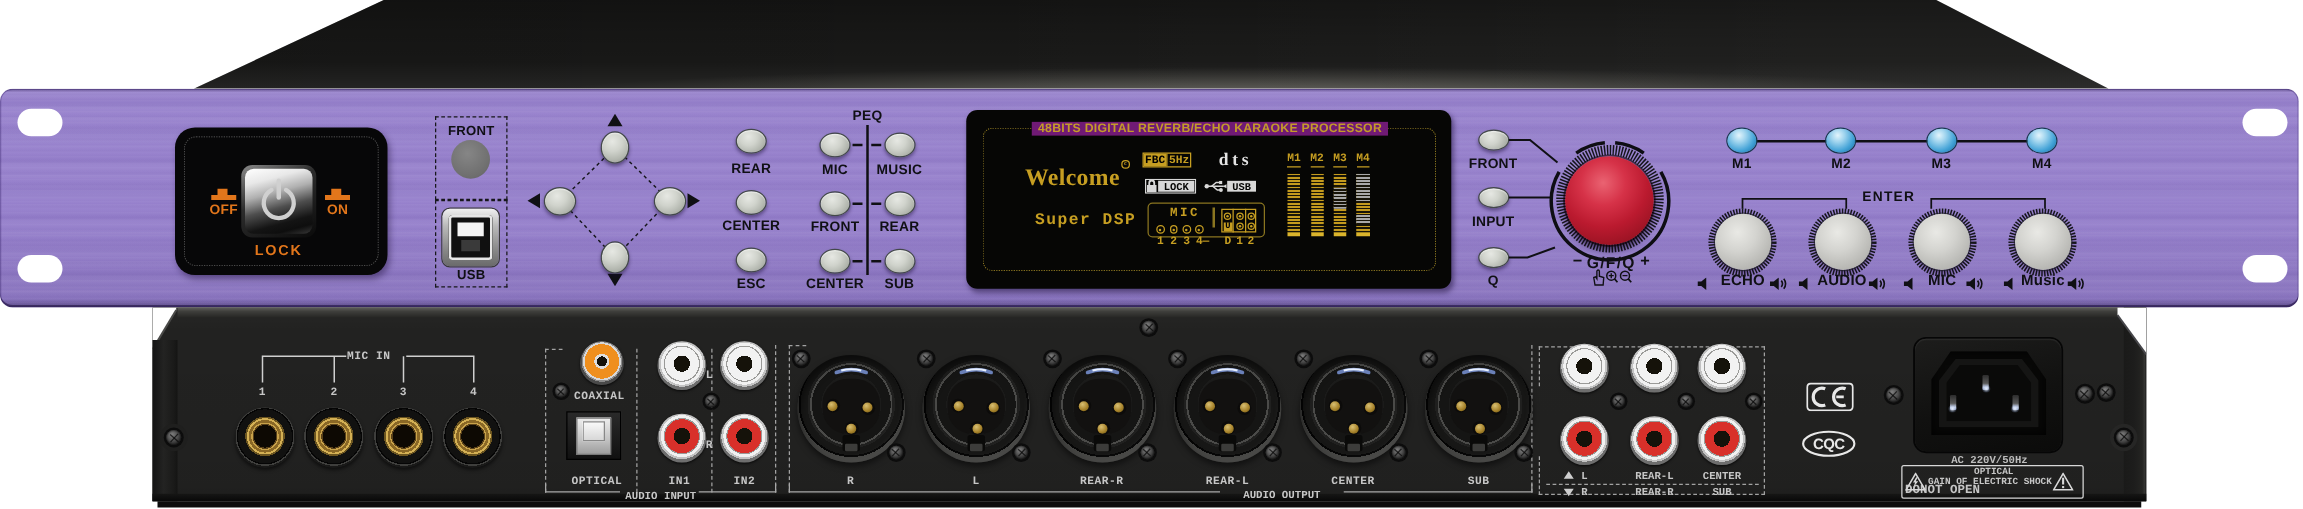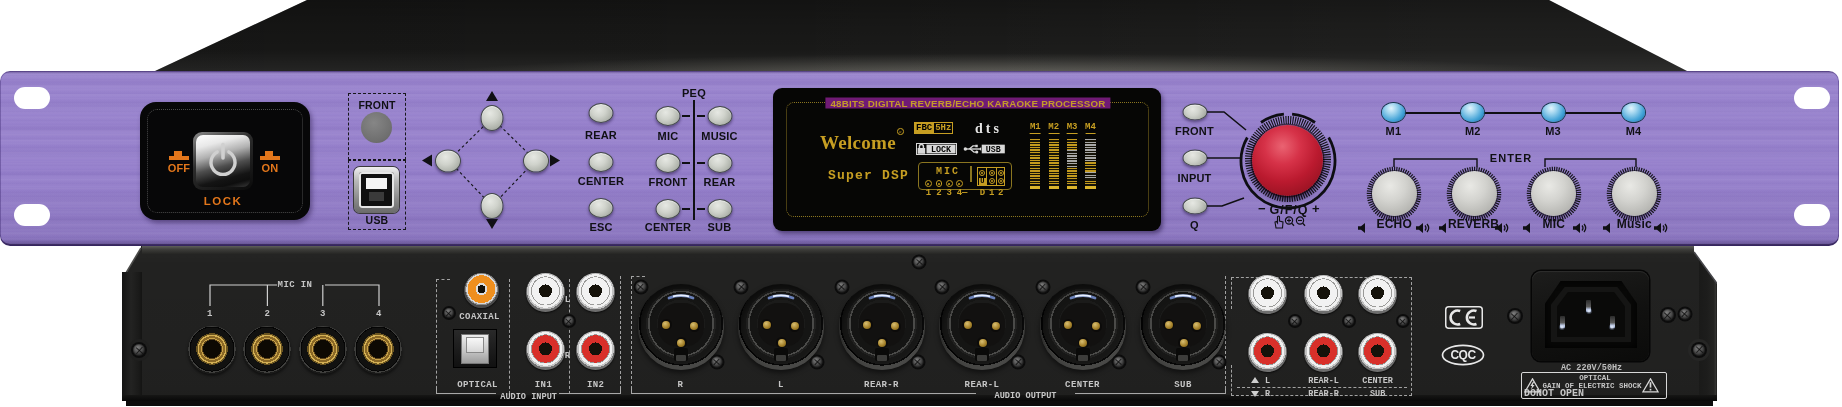--- a/index.html
+++ b/index.html
@@ -221,21 +221,21 @@
 <div class="ab" style="left:1451.9px;top:171.1px;width:45px;height:45px;border-radius:50%;background:radial-gradient(circle at 40% 33%,#e9e9e5 0%,#d3d3cf 38%,#b8b8b4 72%,#9c9c98 100%);box-shadow:0 0 0 1px rgba(30,30,40,0.7), 0 2px 3px rgba(30,10,50,0.35);"></div>
 <svg class="ab" style="left:1525.8px;top:165.6px;" width="56" height="56" viewBox="0 0 56 56">
     <circle cx="28" cy="28" r="24.5" fill="none" stroke="#15151a" stroke-width="5.5" stroke-dasharray="1.15 1.1"></circle>
   </svg>
 <div class="ab" style="left:1531.3px;top:171.1px;width:45px;height:45px;border-radius:50%;background:radial-gradient(circle at 40% 33%,#e9e9e5 0%,#d3d3cf 38%,#b8b8b4 72%,#9c9c98 100%);box-shadow:0 0 0 1px rgba(30,30,40,0.7), 0 2px 3px rgba(30,10,50,0.35);"></div>
 <svg class="ab" style="left:1606.3px;top:165.6px;" width="56" height="56" viewBox="0 0 56 56">
     <circle cx="28" cy="28" r="24.5" fill="none" stroke="#15151a" stroke-width="5.5" stroke-dasharray="1.15 1.1"></circle>
   </svg>
 <div class="ab" style="left:1611.8px;top:171.1px;width:45px;height:45px;border-radius:50%;background:radial-gradient(circle at 40% 33%,#e9e9e5 0%,#d3d3cf 38%,#b8b8b4 72%,#9c9c98 100%);box-shadow:0 0 0 1px rgba(30,30,40,0.7), 0 2px 3px rgba(30,10,50,0.35);"></div>
 <div class="lbl" style="left:1394.3px;top:224px;font-size:12px;">ECHO</div>
-<div class="lbl" style="left:1473.6px;top:224px;font-size:12px;">REVERB</div>
+<div class="lbl" style="left:1473.6px;top:224px;font-size:12px;">AUDIO</div>
 <div class="lbl" style="left:1553.8px;top:224px;font-size:12px;">MIC</div>
 <div class="lbl" style="left:1634.3px;top:224px;font-size:12px;">Music</div>
 <div class="ab" style="left:1358px;top:219px;"><svg width="11" height="10" viewBox="0 0 11 10">
       <path d="M0 3.2 H3 L7 0 V10 L3 6.8 H0 Z" fill="#101014"></path>
     </svg></div>
 <div class="ab" style="left:1416px;top:219px;"><svg width="14" height="10" viewBox="0 0 14 10">
       <path d="M0 3.2 H3 L7 0 V10 L3 6.8 H0 Z" fill="#101014"></path>
       <path d="M9 2.5 A 4 4 0 0 1 9 7.5 M11 1 A 6.2 6.2 0 0 1 11 9" fill="none" stroke="#101014" stroke-width="1.3"></path>
     </svg></div>
 <div class="ab" style="left:1439px;top:219px;"><svg width="11" height="10" viewBox="0 0 11 10">

